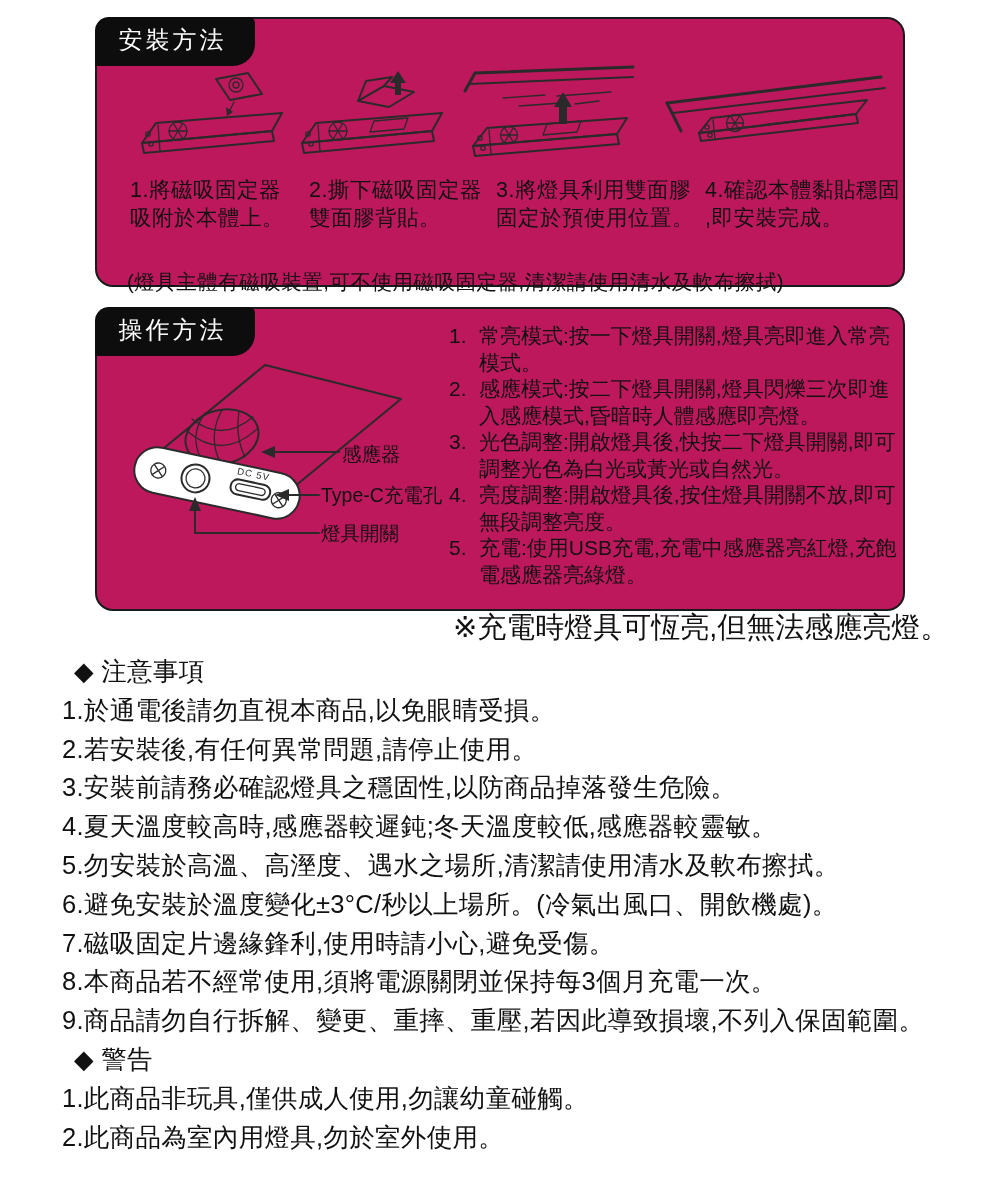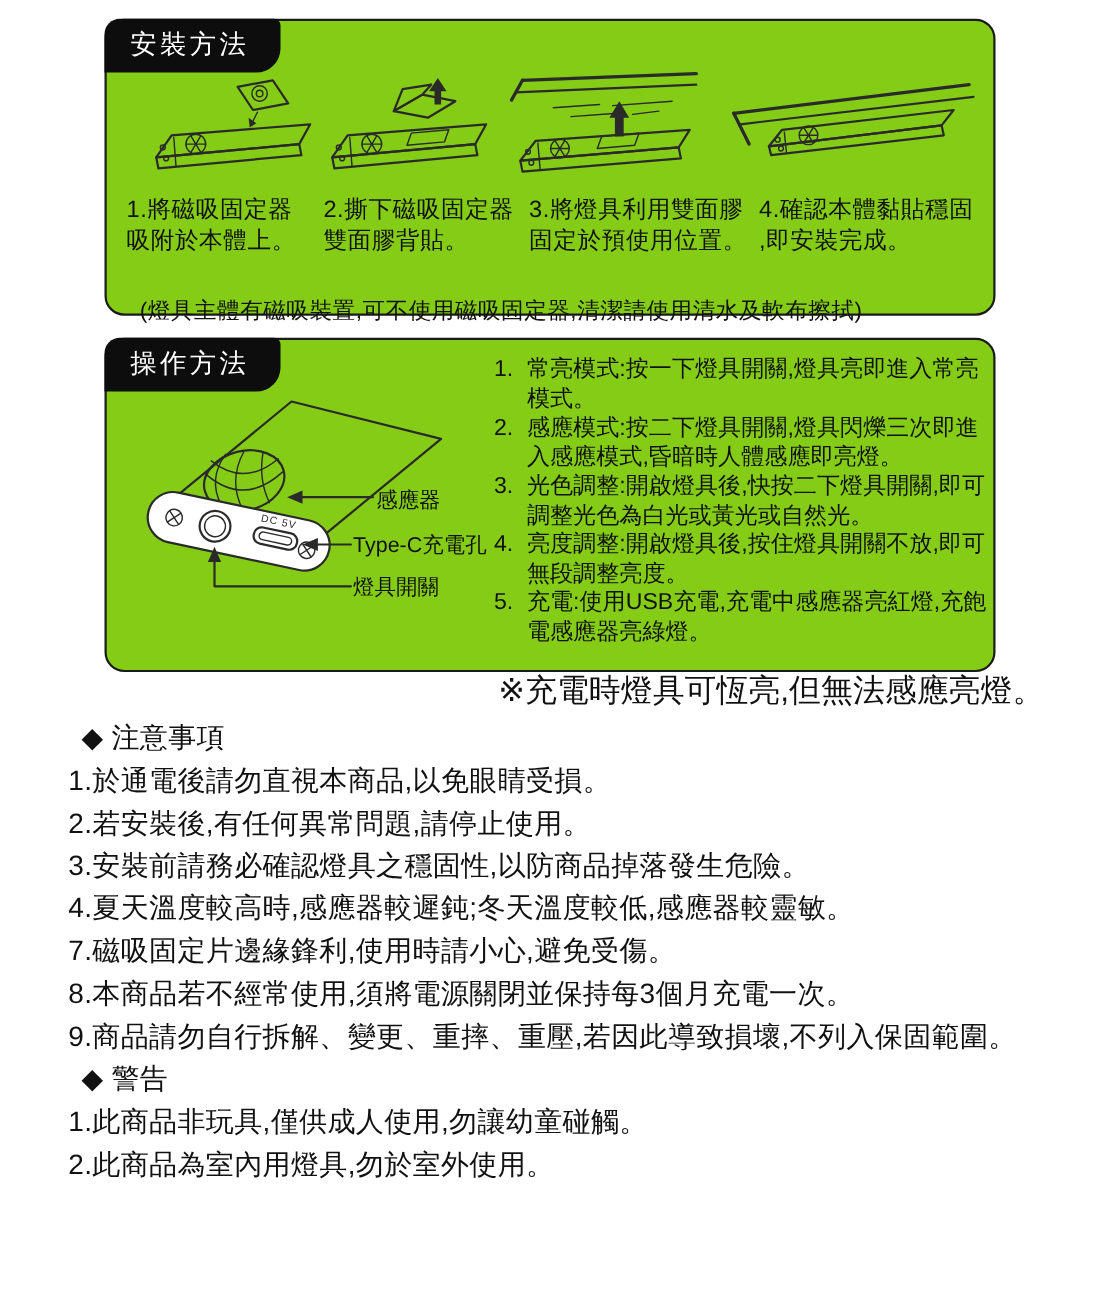--- a/index.html
+++ b/index.html
@@ -2,21 +2,21 @@
 <html><head>
 <meta charset="utf-8">
 <style>
   html,body{margin:0;padding:0;}
   body{
     width:1000px;height:1189px;background:#ffffff;position:relative;
     font-family:"Liberation Sans","DejaVu Sans",sans-serif;color:#111111;
     overflow:hidden;
   }
   .box{
-    position:absolute;background:#84cc16;
+    position:absolute;background:#be185d;
     border:2.5px solid #1a1a1a;border-radius:18px;
   }
   #install-box{left:95px;top:17px;width:806px;height:266px;}
   #operation-box{left:95px;top:307px;width:806px;height:300px;}
   .tab{
     position:absolute;top:-2.5px;left:-2.5px;
     background:#0d0d0d;color:#ffffff;
     font-size:24px;letter-spacing:3px;
     padding:7px 28px 10px 24px;
     border-radius:14px 6px 22px 0;
@@ -24,21 +24,21 @@
   }
   svg.illu{position:absolute;}
   svg.illu path,svg.illu line,svg.illu rect,svg.illu circle,svg.illu ellipse,svg.illu polyline{
     fill:none;stroke:#2a2a2a;stroke-width:2;stroke-linejoin:round;stroke-linecap:round;
   }
   svg.illu polygon{fill:#2a2a2a;stroke:none;}
   svg.illu .thin{stroke-width:1.3;}
   svg.illu .thick{stroke-width:3;}
   svg.illu .whitefill{fill:#ffffff;}
   .caption{
-    position:absolute;font-size:21.5px;line-height:28px;letter-spacing:0.5px;white-space:nowrap;
+    position:absolute;font-size:21.5px;line-height:28px;letter-spacing:0.5px;white-space:nowrap;margin-left:15px;
   }
   #install-note{
     position:absolute;left:30px;top:228px;font-size:20.5px;letter-spacing:0.5px;white-space:nowrap;
   }
   .op-list{position:absolute;left:352px;top:14px;width:456px;font-size:21px;line-height:26.5px;}
   .op-item{display:flex;}
   .op-num{flex:0 0 30px;width:30px;}
   .op-text{flex:1;}
   #op-note{position:absolute;left:356px;top:270px;font-size:29px;white-space:nowrap;}
   .diagram-label{position:absolute;font-size:19.5px;white-space:nowrap;}
@@ -221,19 +221,21 @@
 
   <p id="op-note">※充電時燈具可恆亮,但無法感應亮燈。</p>
 </section>
 
 <section id="notices-area">
   <div class="n-heading">◆ 注意事項</div>
   <div class="n-item">1.於通電後請勿直視本商品,以免眼睛受損。</div>
   <div class="n-item">2.若安裝後,有任何異常問題,請停止使用。</div>
   <div class="n-item">3.安裝前請務必確認燈具之穩固性,以防商品掉落發生危險。</div>
   <div class="n-item">4.夏天溫度較高時,感應器較遲鈍;冬天溫度較低,感應器較靈敏。</div>
+  <div class="n-item">5.勿安裝於高溫、高溼度、遇水之場所,清潔請使用清水及軟布擦拭。</div>
+  <div class="n-item">6.避免安裝於溫度變化±3°C/秒以上場所。(冷氣出風口、開飲機處)。</div>
   <div class="n-item">7.磁吸固定片邊緣鋒利,使用時請小心,避免受傷。</div>
   <div class="n-item">8.本商品若不經常使用,須將電源關閉並保持每3個月充電一次。</div>
   <div class="n-item">9.商品請勿自行拆解、變更、重摔、重壓,若因此導致損壞,不列入保固範圍。</div>
   <div class="n-heading">◆ 警告</div>
   <div class="n-item">1.此商品非玩具,僅供成人使用,勿讓幼童碰觸。</div>
   <div class="n-item">2.此商品為室內用燈具,勿於室外使用。</div>
 </section>
 
 </body></html>

